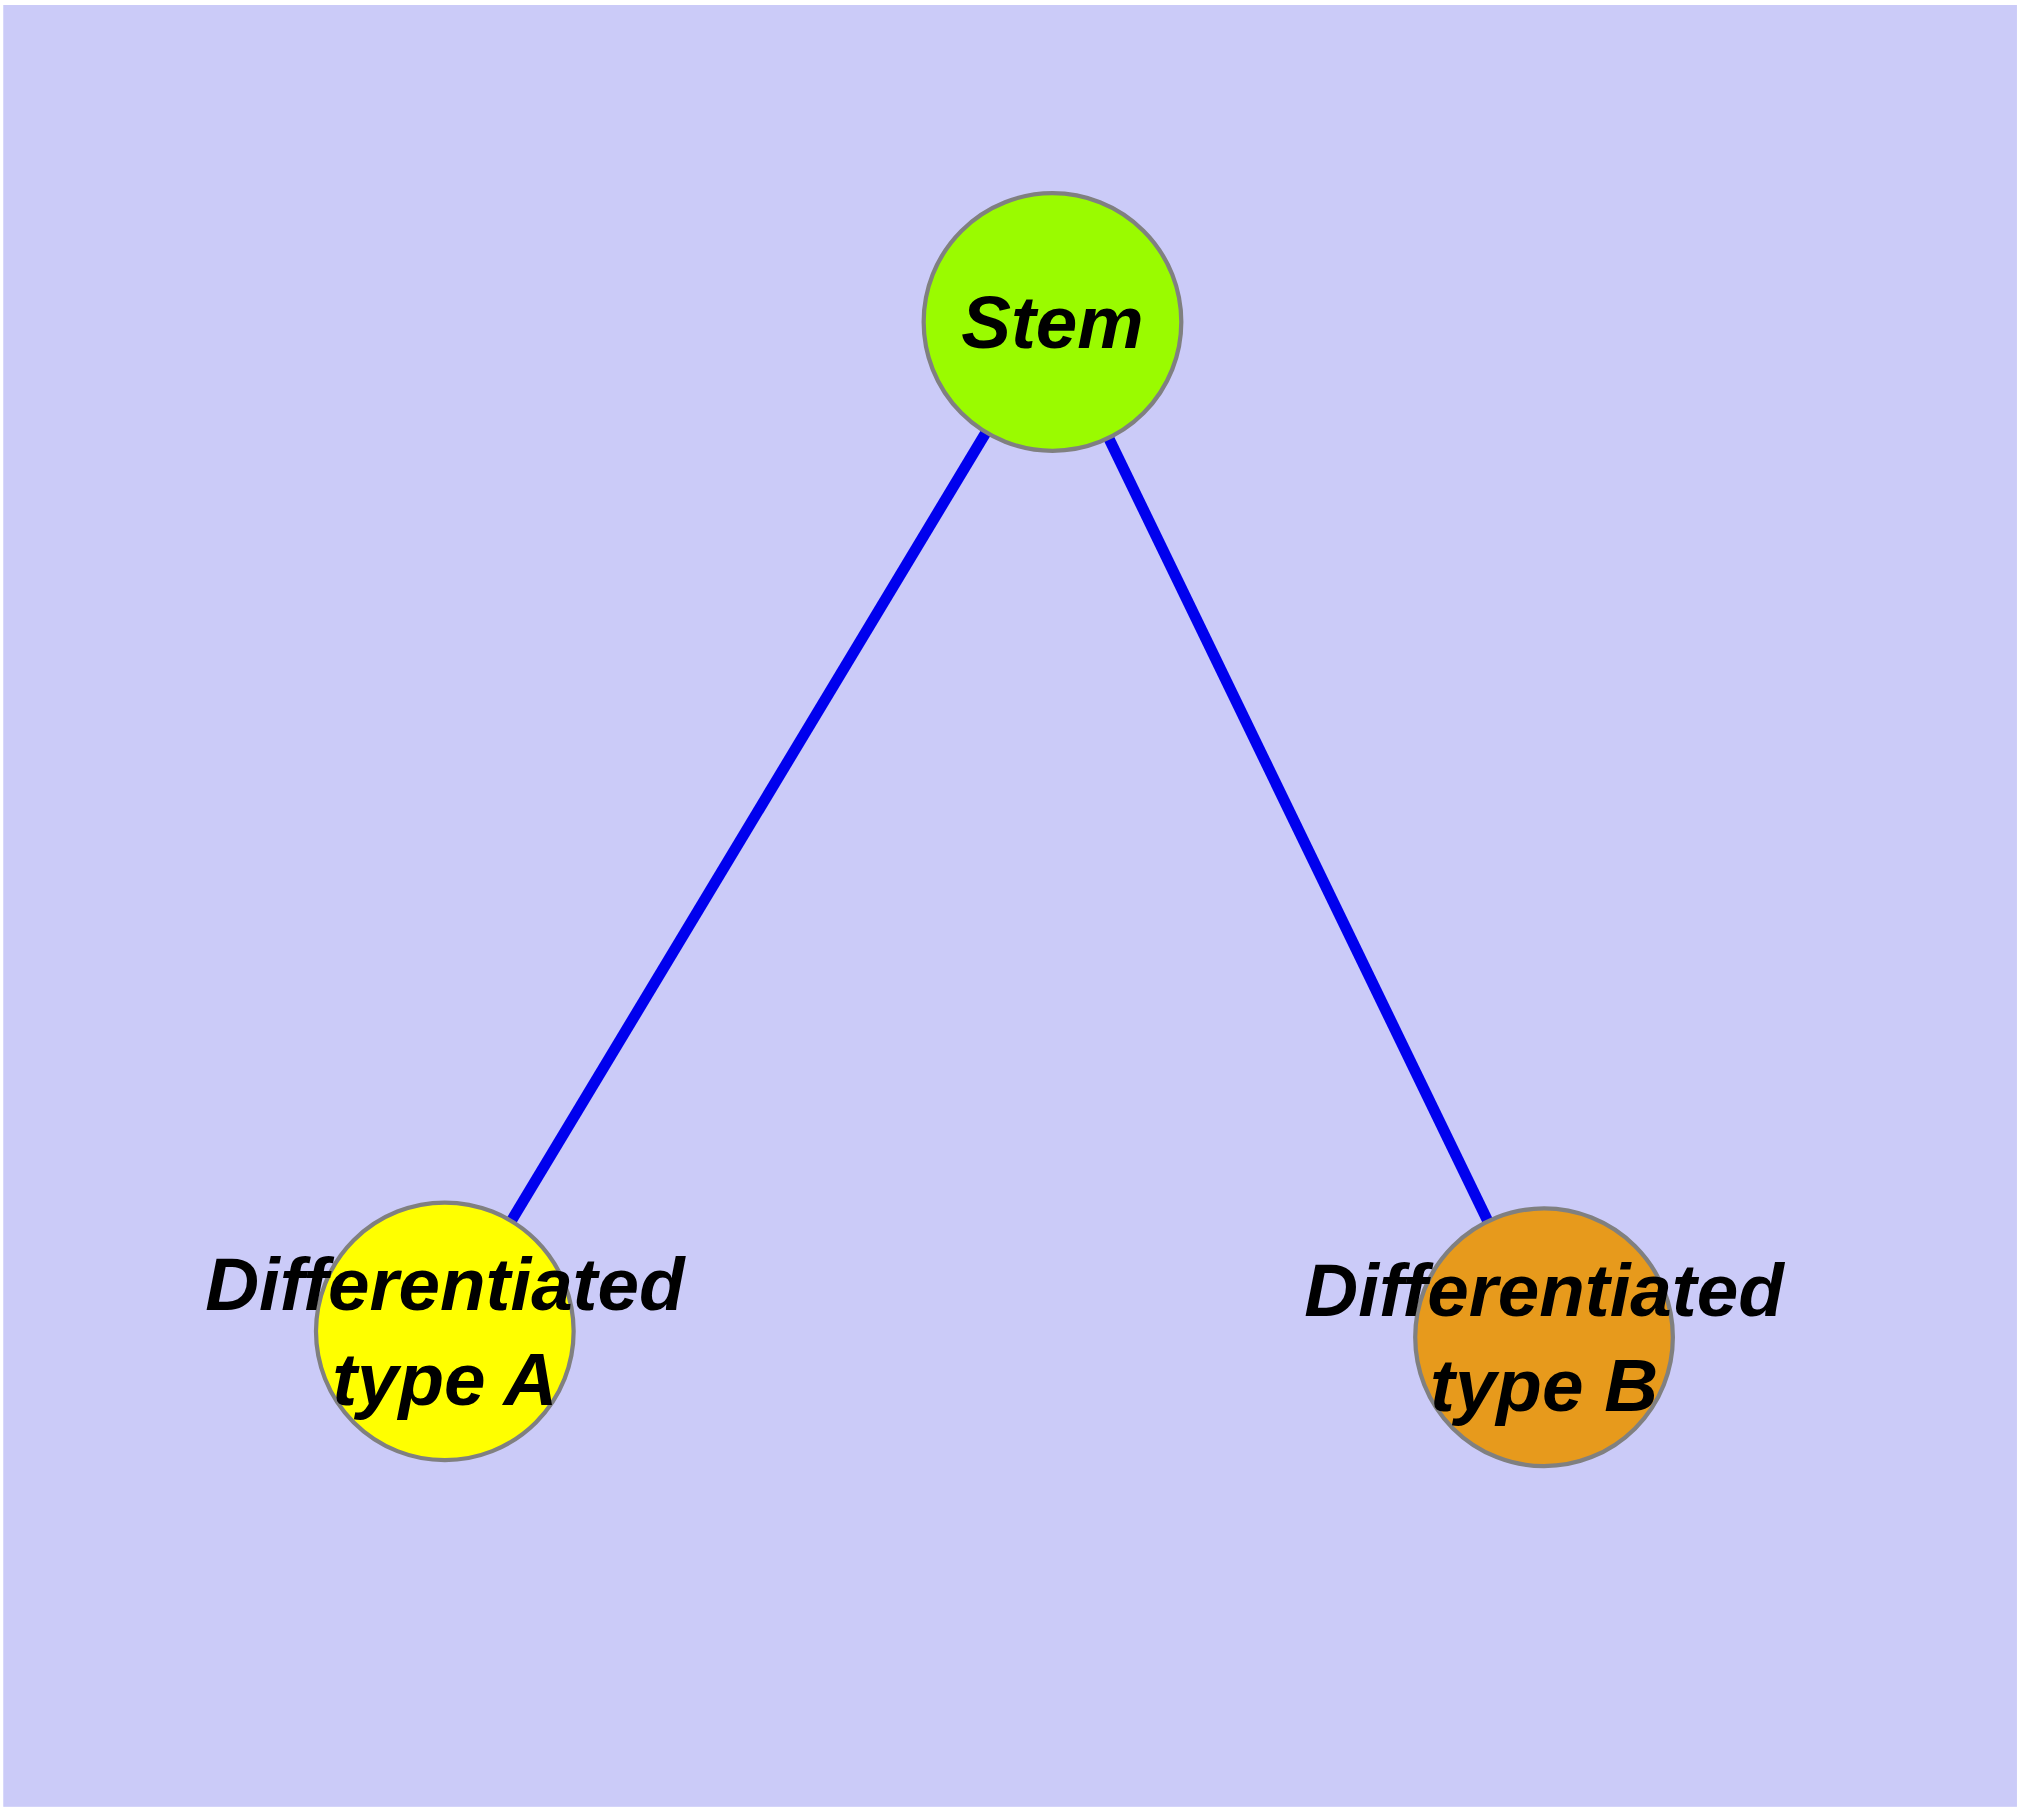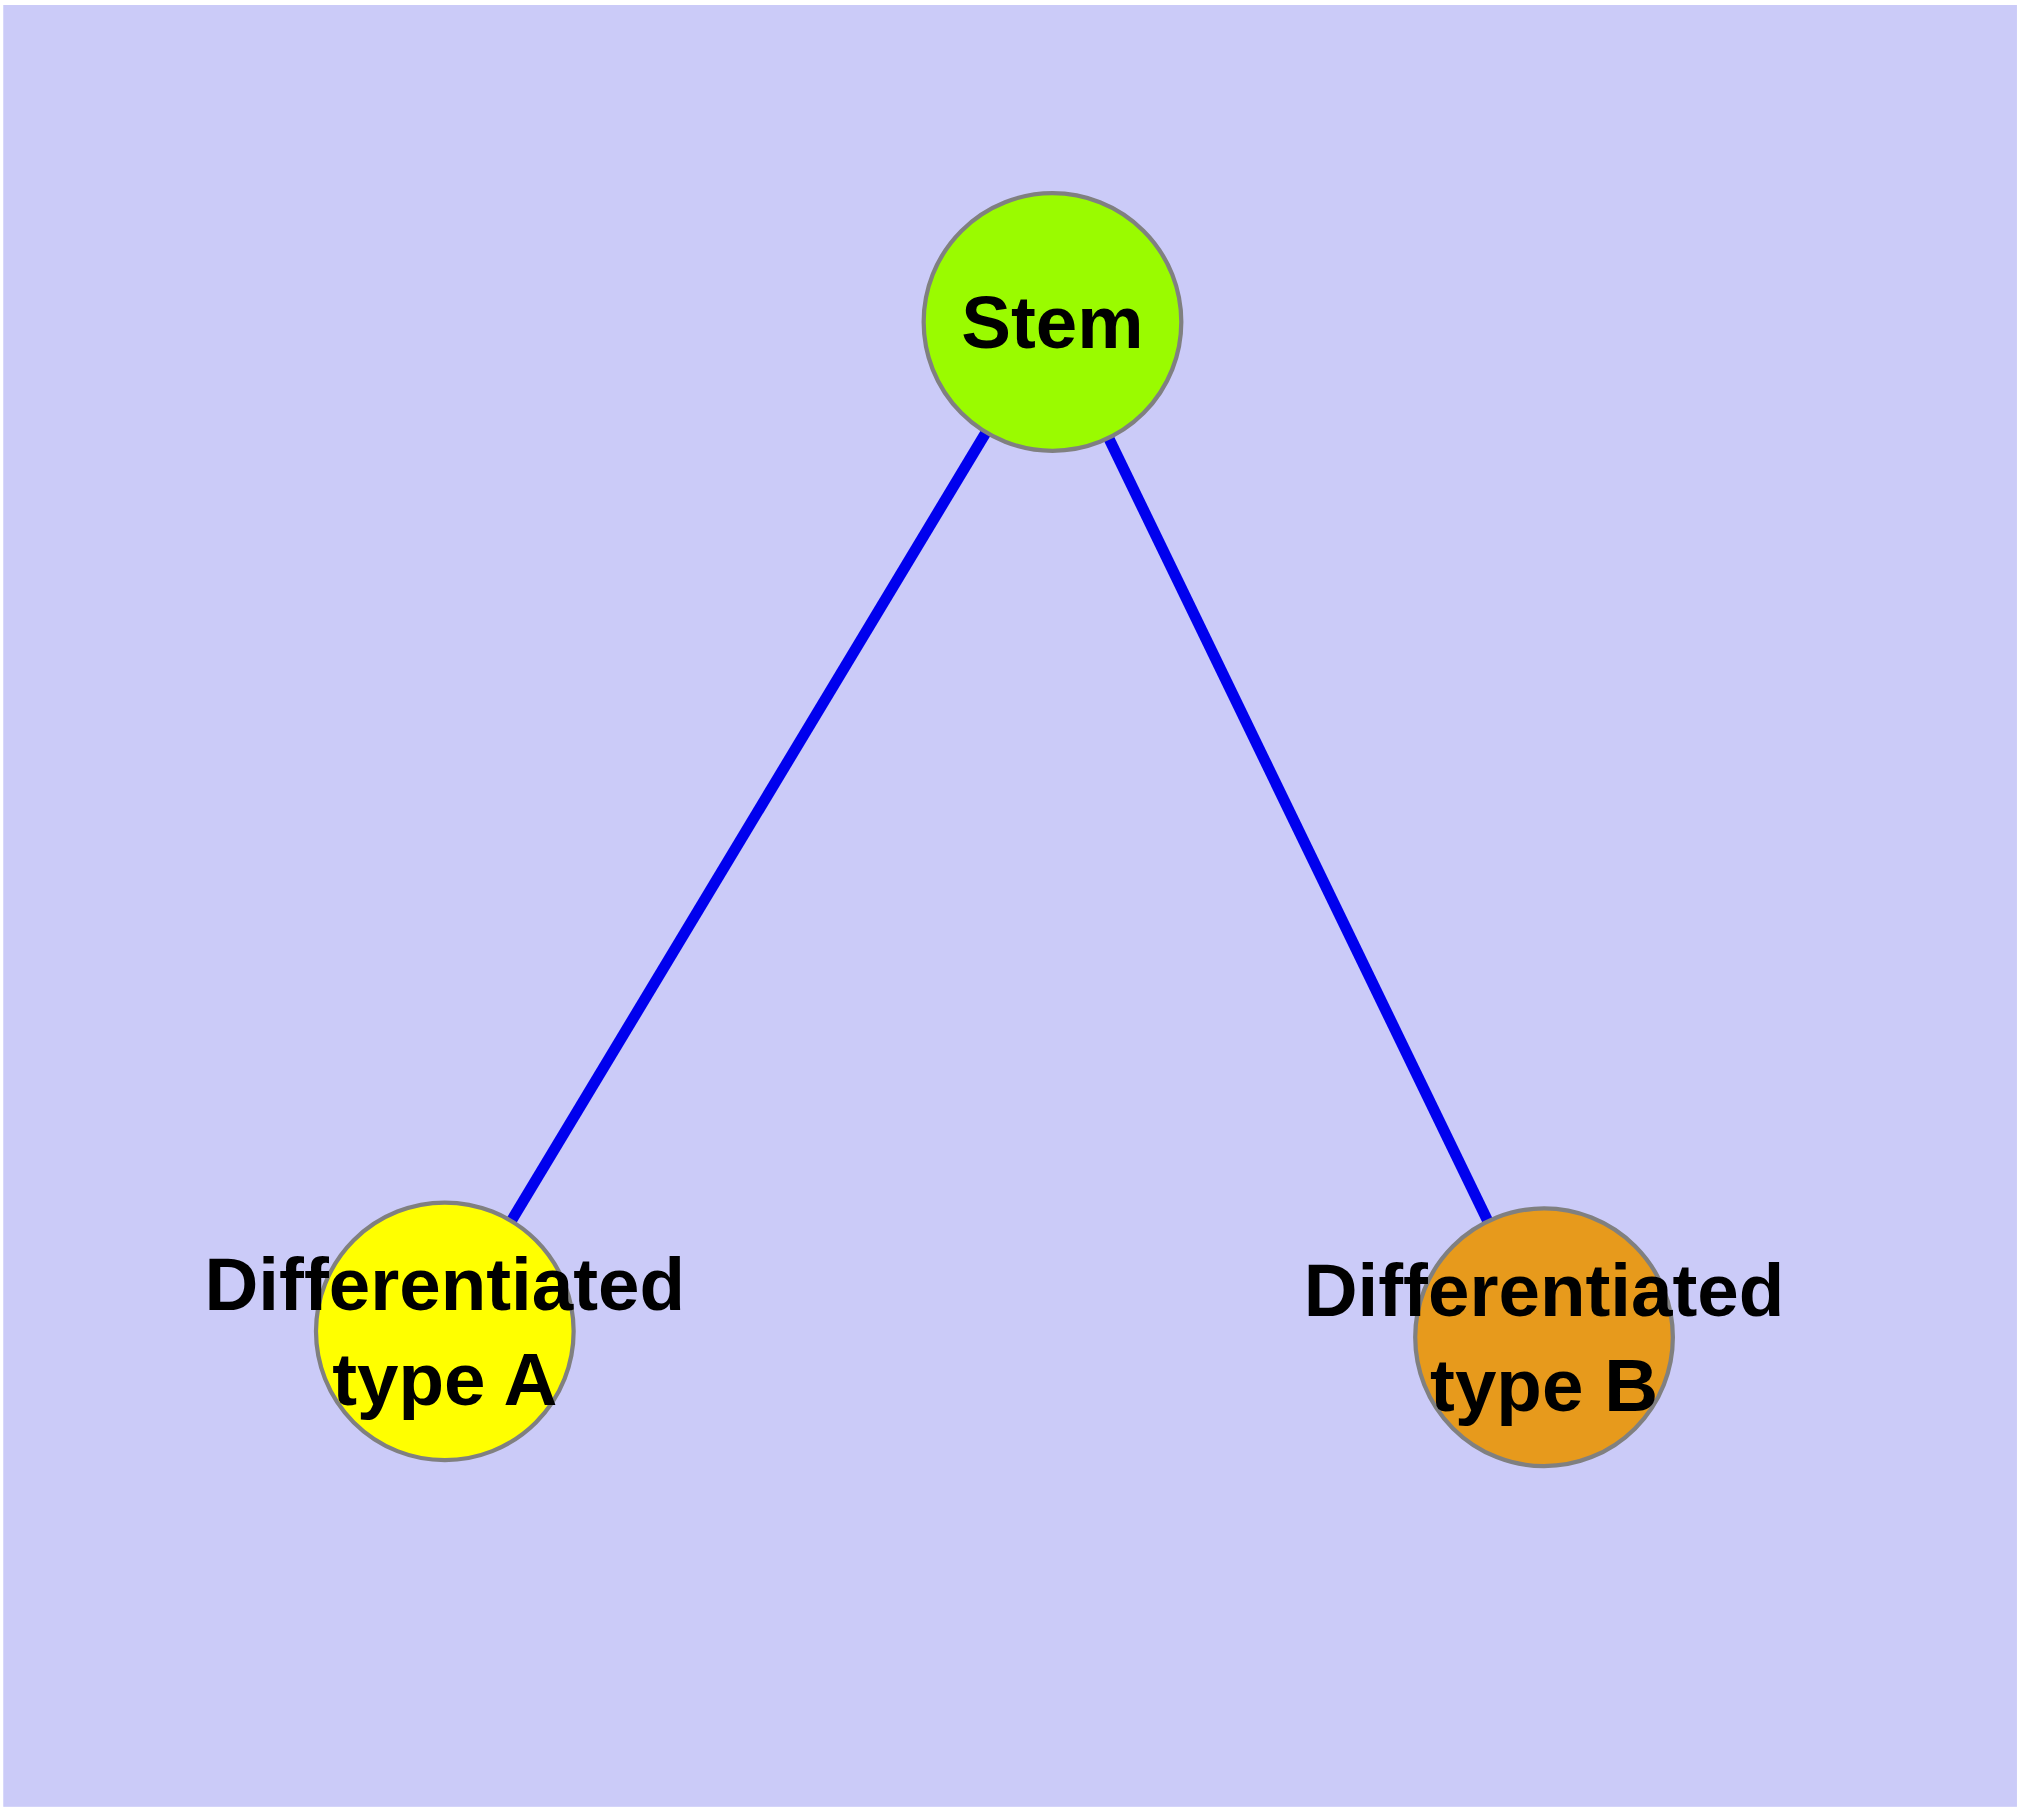--- a/index.html
+++ b/index.html
@@ -6,20 +6,21 @@
     margin: 0;
     padding: 0;
     background: #ffffff;
   }
   .stage {
     width: 2021px;
     height: 1812px;
     box-sizing: border-box;
     padding: 5.1px 3.4px;
     background: #ffffff;
+    font-style: italic;
   }
   .canvas {
     width: 100%;
     height: 100%;
     display: block;
   }
   text.node-label {
     font-family: "Liberation Sans", "DejaVu Sans", sans-serif;
     font-weight: bold;
     font-size: 88px;

